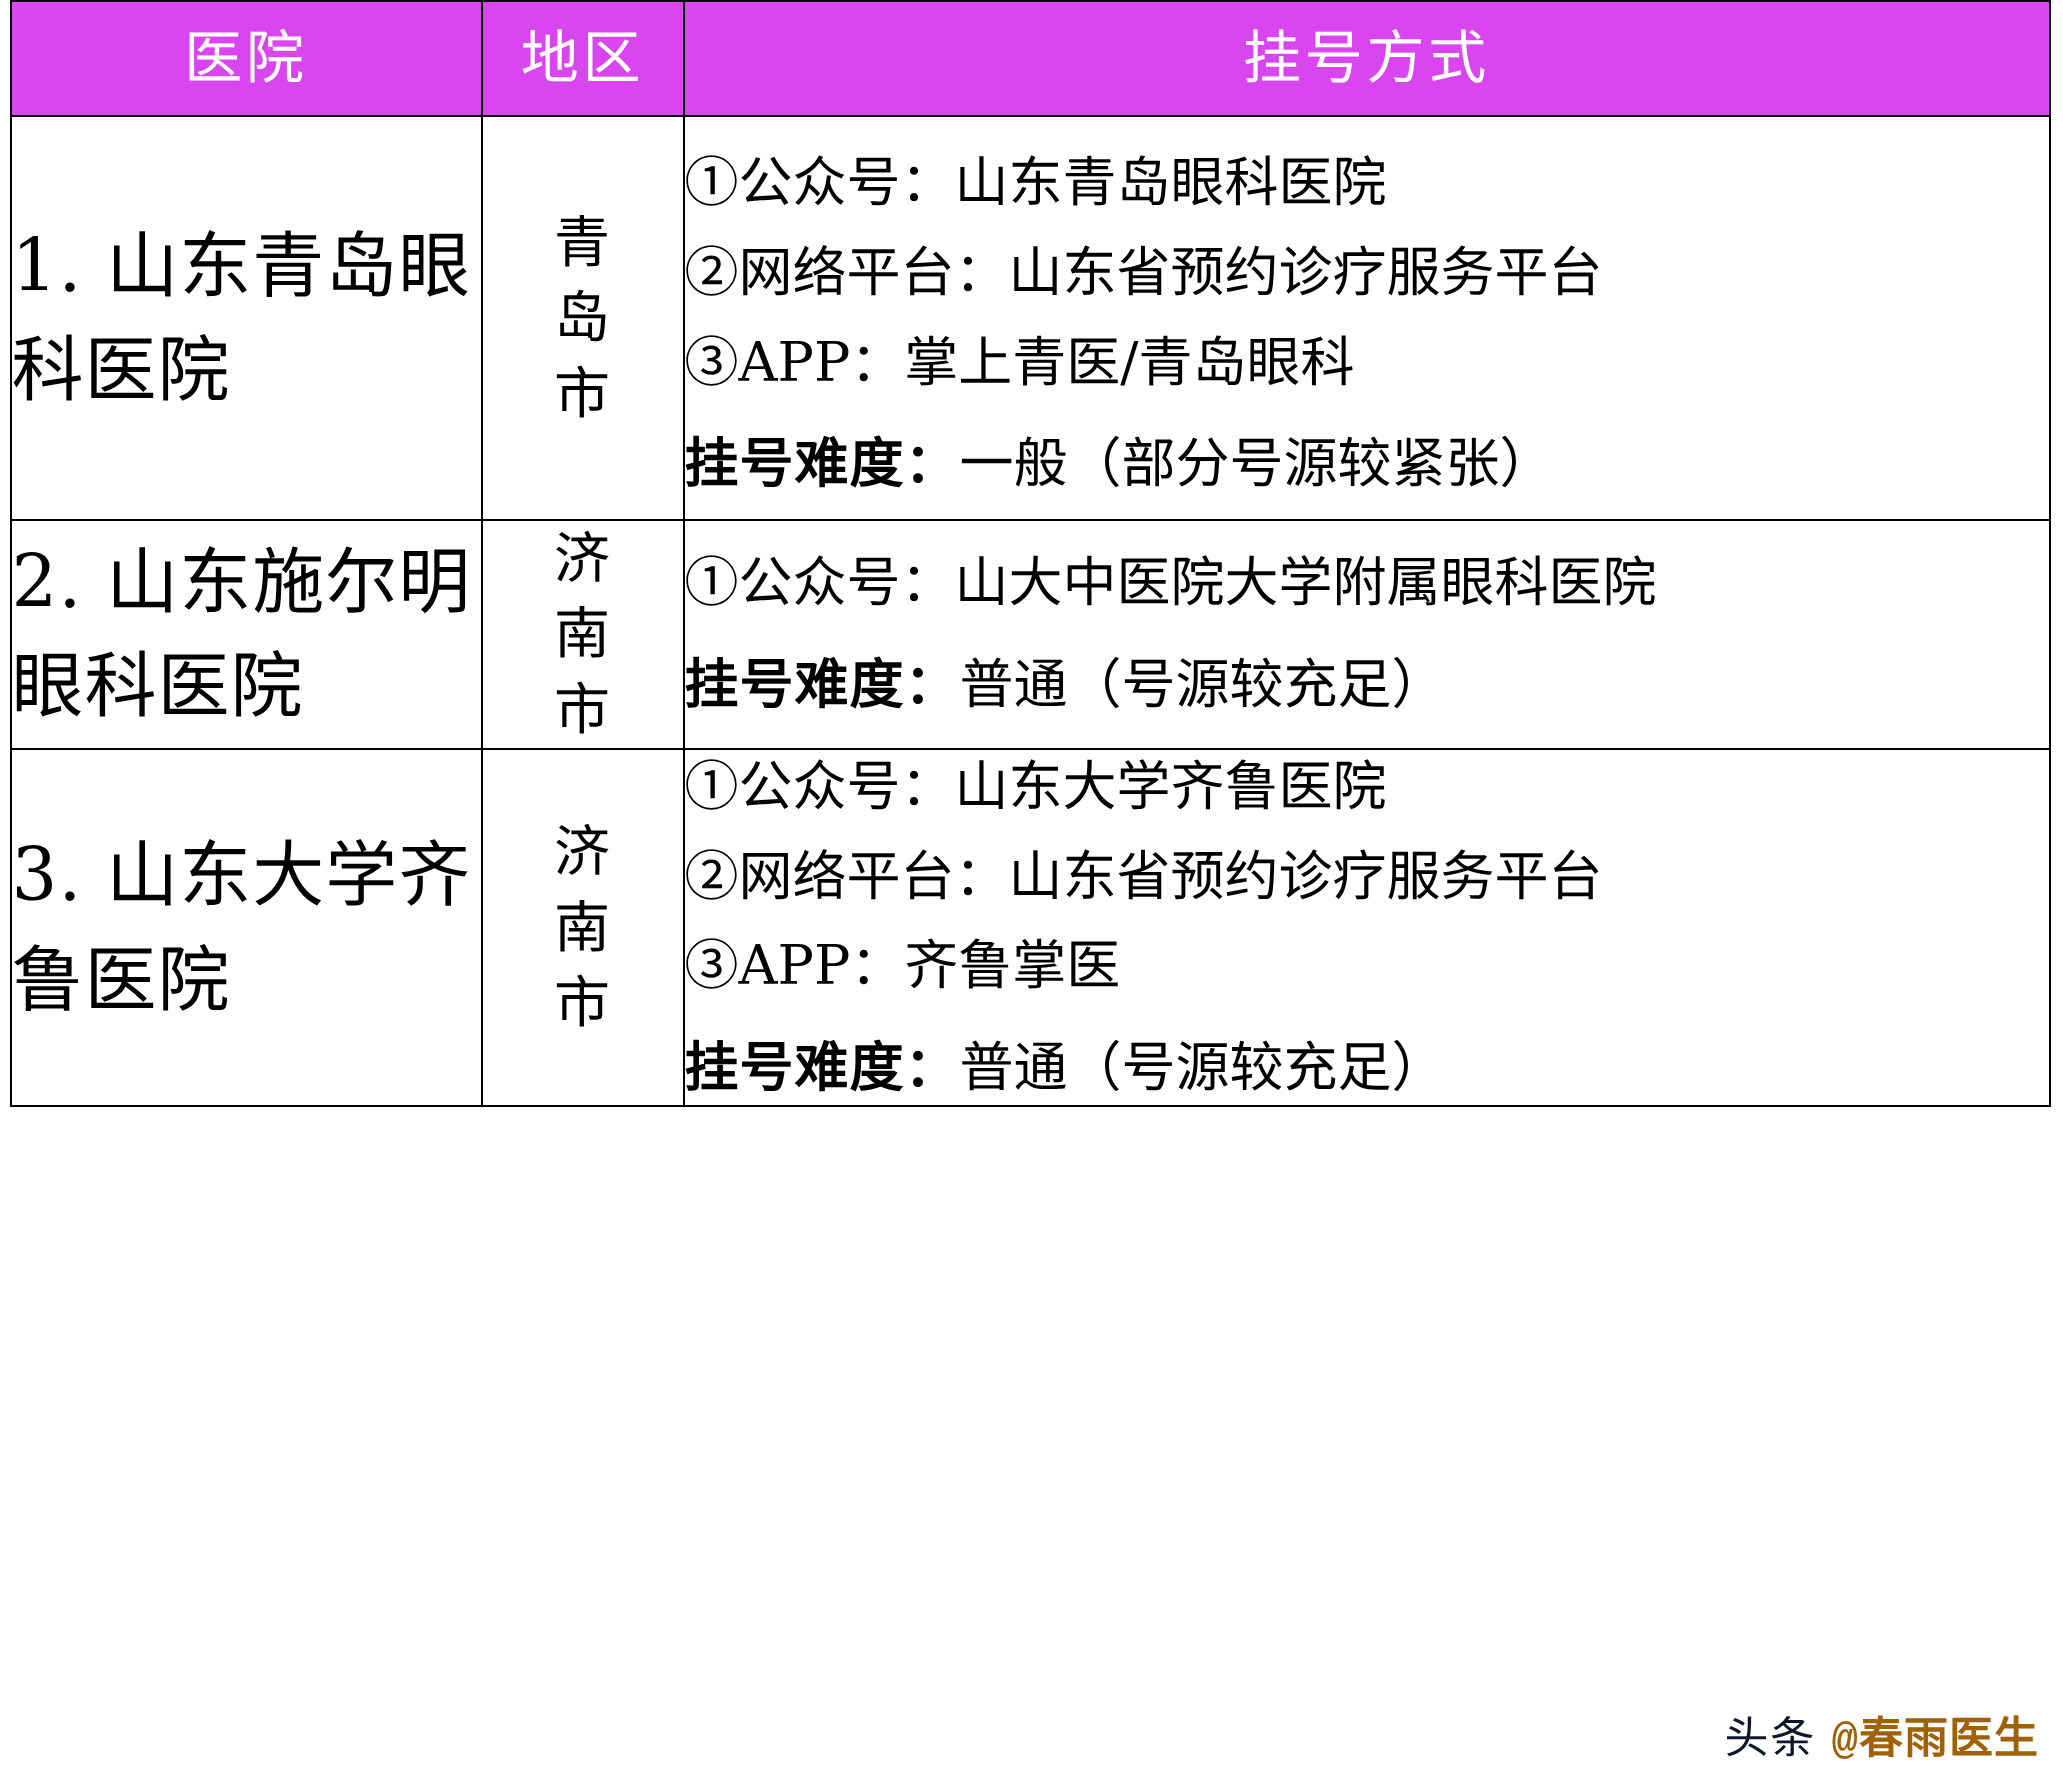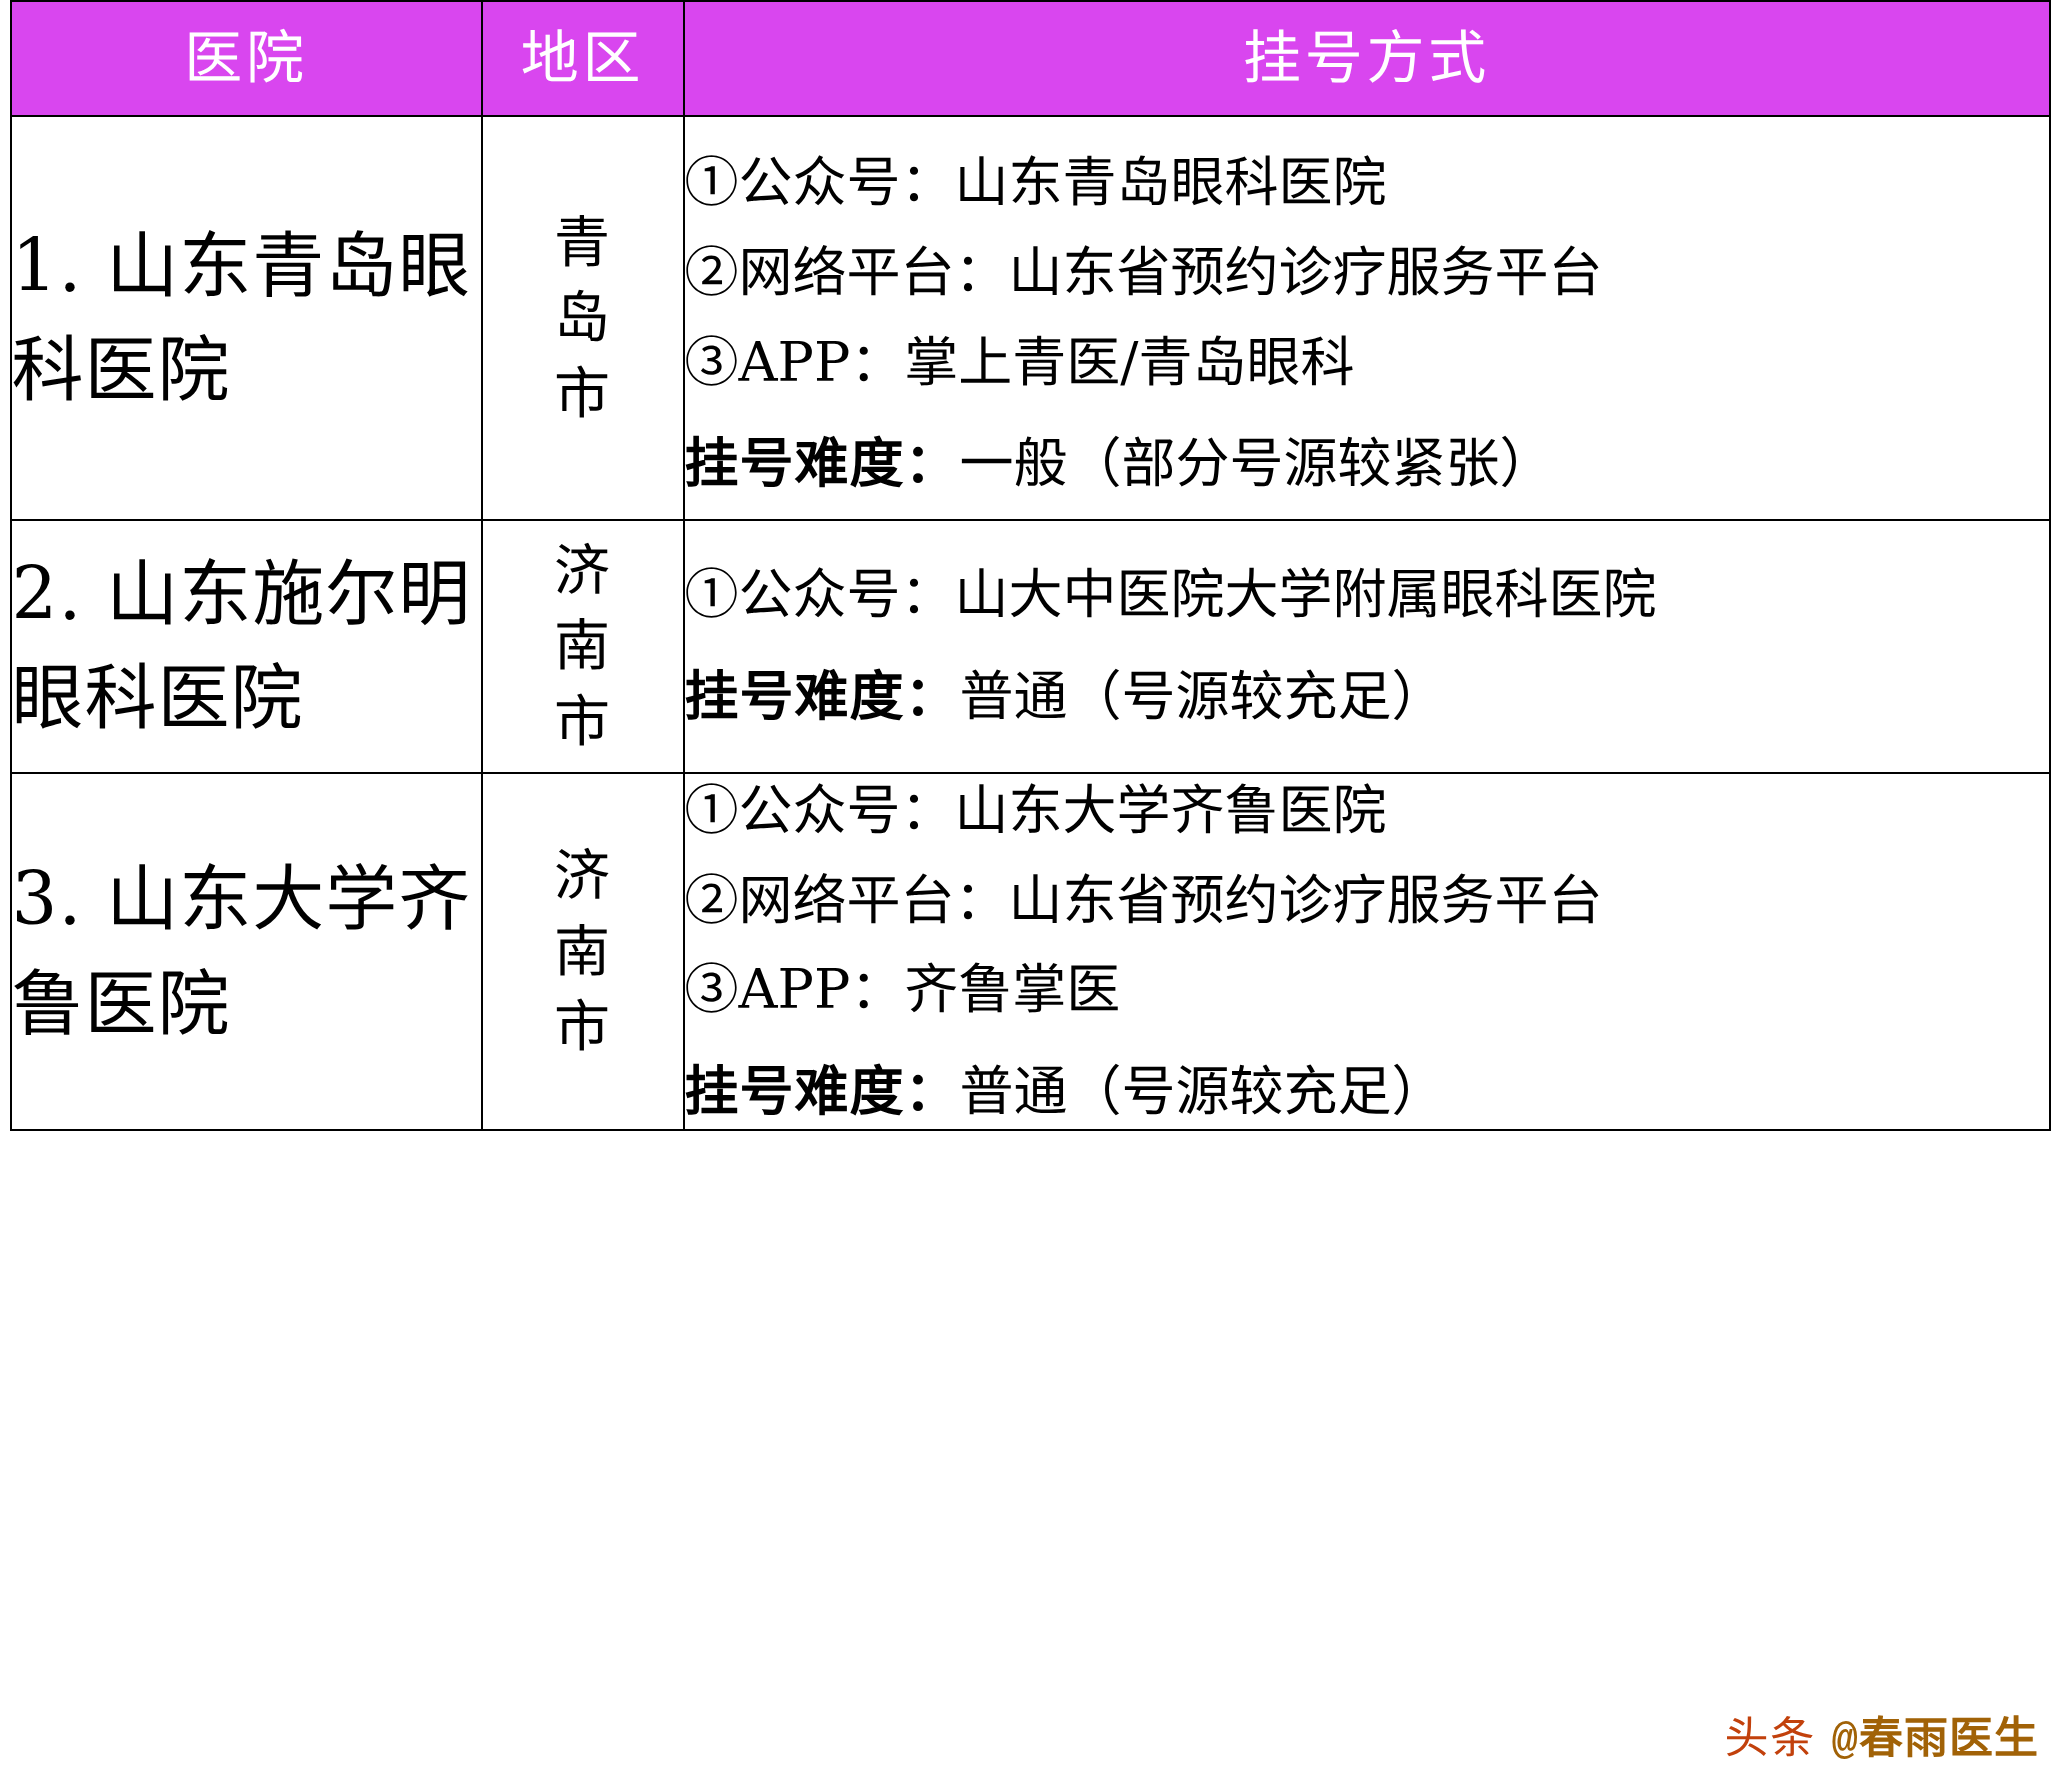--- a/index.html
+++ b/index.html
@@ -56,21 +56,21 @@
   td.region {
     font-size: 56px;
     line-height: 1.35;
     padding: 9.6px 7.7px;
     text-align: center;
     letter-spacing: 1px;
   }
   td.region .vert {
     display: block;
     width: 1.05em;
-    margin: 12px auto;
+    margin: 0 auto;
     word-break: break-all;
   }
   td.method {
     padding: 25px 17.3px 25px 25px;
     font-size: 54px;
     line-height: 1.38;
   }
   .row-1 td.method { padding-top: 29px; padding-bottom: 17px; }
   .method .line {
     margin: 0 0 15.4px 0;
@@ -99,21 +99,21 @@
     bottom: 21px;
     display: flex;
     align-items: center;
     gap: 15.4px;
     font-size: 44px;
     color: #3a3a3a;
     font-family: "DejaVu Sans", "Liberation Sans", sans-serif;
   }
   .footer .brand {
     letter-spacing: 1.9px;
-    color: #c2410c;
+    color: #0f172a;
   }
   .footer .handle {
     letter-spacing: 1px;
     color: #a16207;
     font-weight: bold;
     font-family: Liberation Mono, monospace;
   }
 </style>
 </head>
 <body>

